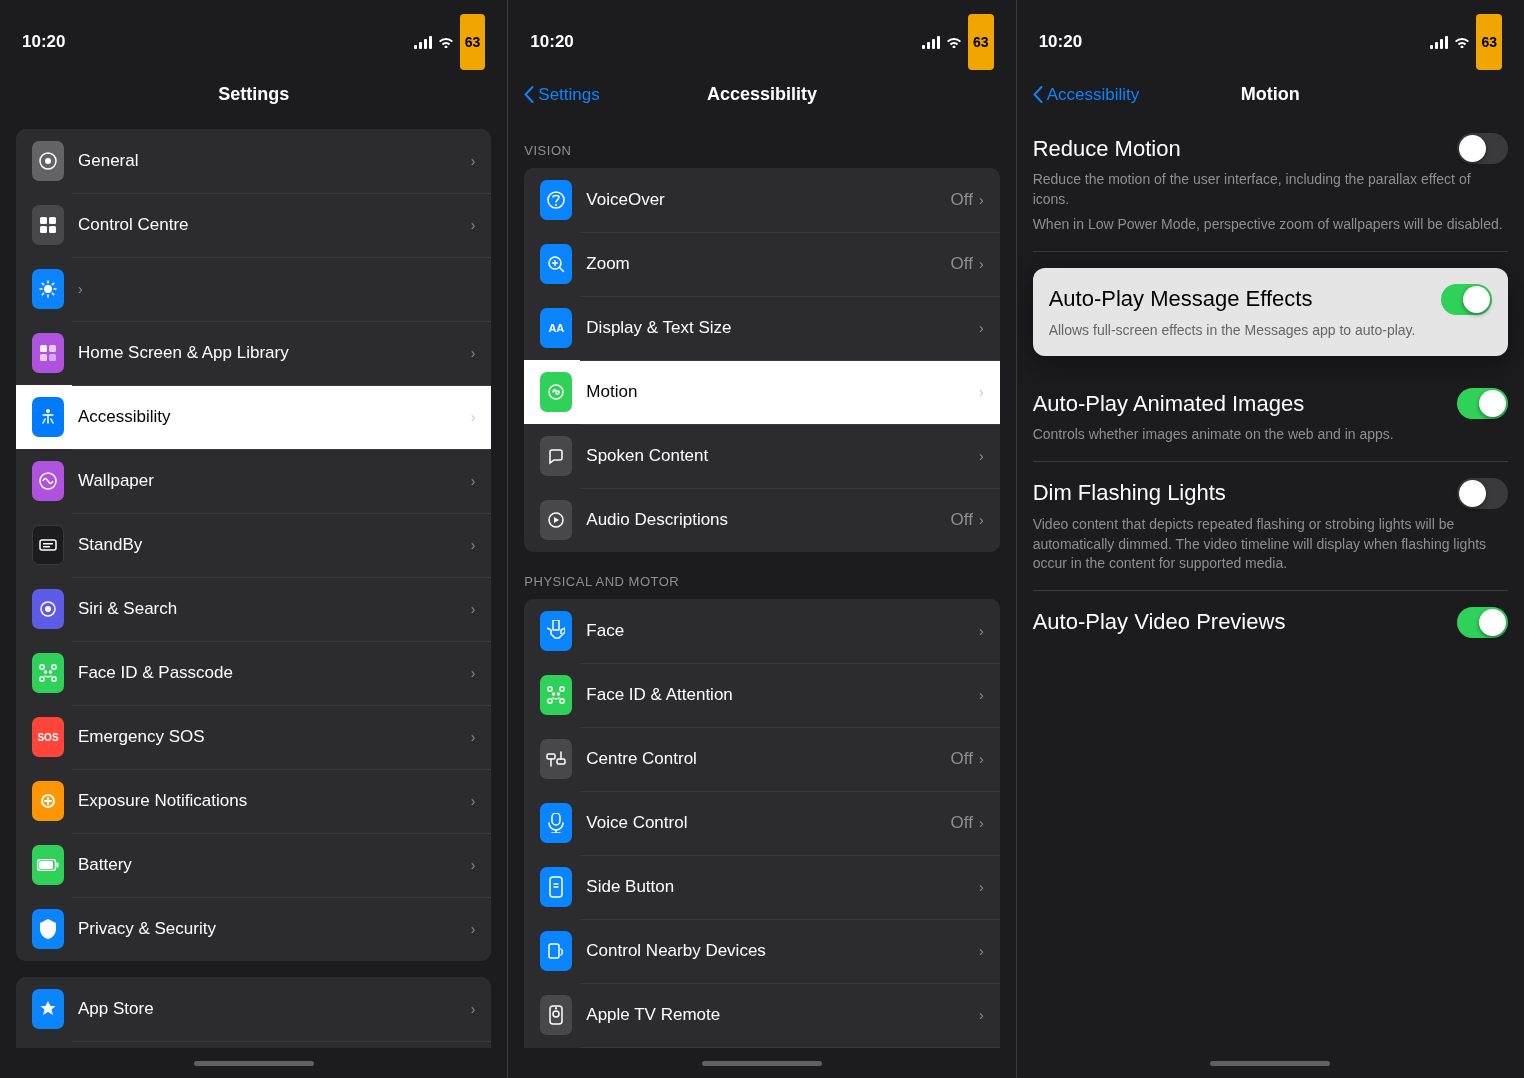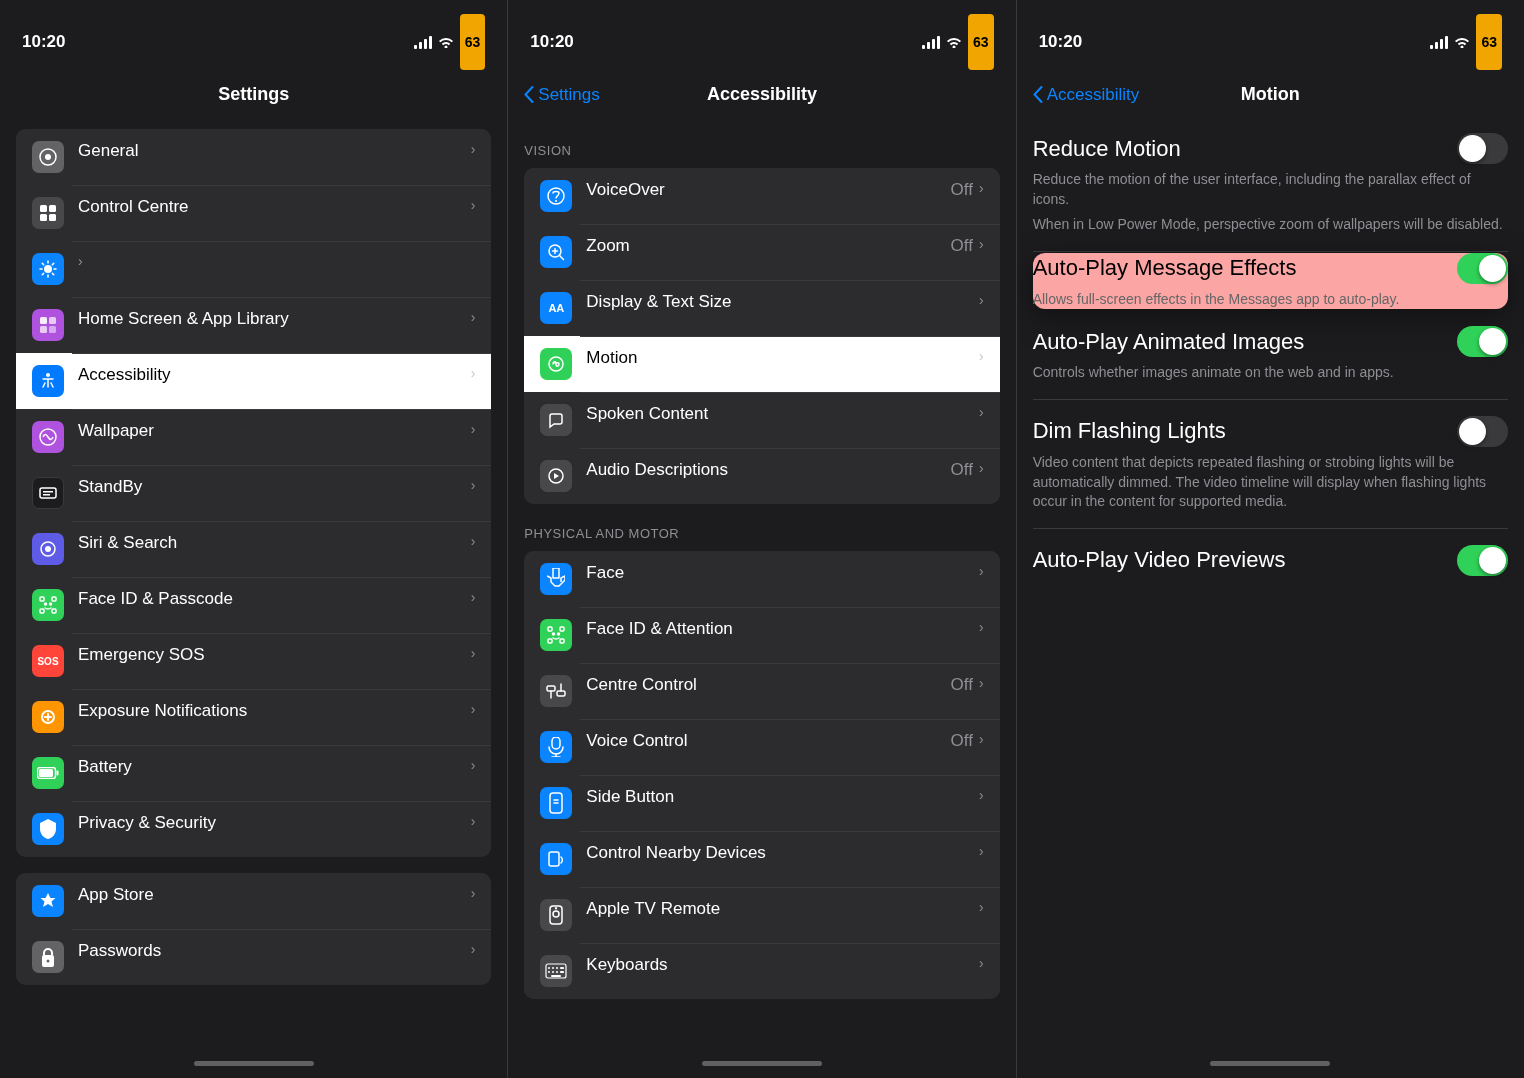--- a/index.html
+++ b/index.html
@@ -121,20 +121,21 @@
 
     .settings-group {
       background: #2c2c2e;
       border-radius: 10px;
       margin: 4px 16px;
       overflow: hidden;
     }
 
     .settings-row {
       display: flex;
+      align-items: center;
       padding: 12px 16px;
       min-height: 54px;
       background: #2c2c2e;
       position: relative;
       cursor: pointer;
     }
     .settings-row + .settings-row::before {
       content: '';
       position: absolute;
       top: 0;
@@ -148,21 +149,21 @@
     }
     .settings-row.selected .row-label {
       color: #000;
     }
     .settings-row.selected .chevron {
       color: #c7c7cc;
     }
 
     .row-icon {
       width: 32px;
-      height: 32px;
+      height: 40px;
       border-radius: 7px;
       margin-right: 14px;
       flex-shrink: 0;
       display: flex;
       align-items: center;
       justify-content: center;
       font-size: 17px;
     }
 
     .row-label {
@@ -260,23 +261,24 @@
       border-radius: 50%;
       background: #fff;
       box-shadow: 0 2px 4px rgba(0,0,0,0.4);
       transition: left 0.2s;
     }
     .toggle.on .toggle-thumb { left: 22px; }
     .toggle.off .toggle-thumb { left: 2px; }
 
     
     .popup-card {
-      background: #fca5a5;
+      background: #e5e5e5;
       border-radius: 12px;
-      margin: 1px 0;
+      padding: 16px;
+      margin: 16px 0;
       box-shadow: 0 8px 32px rgba(0,0,0,0.4);
     }
     .popup-card .motion-item-title { color: #000; }
     .popup-card .motion-item-desc { color: #666; }
 
     
     .row-highlighted {
       background: #fff !important;
     }
     .row-highlighted .row-label { color: #000 !important; }

